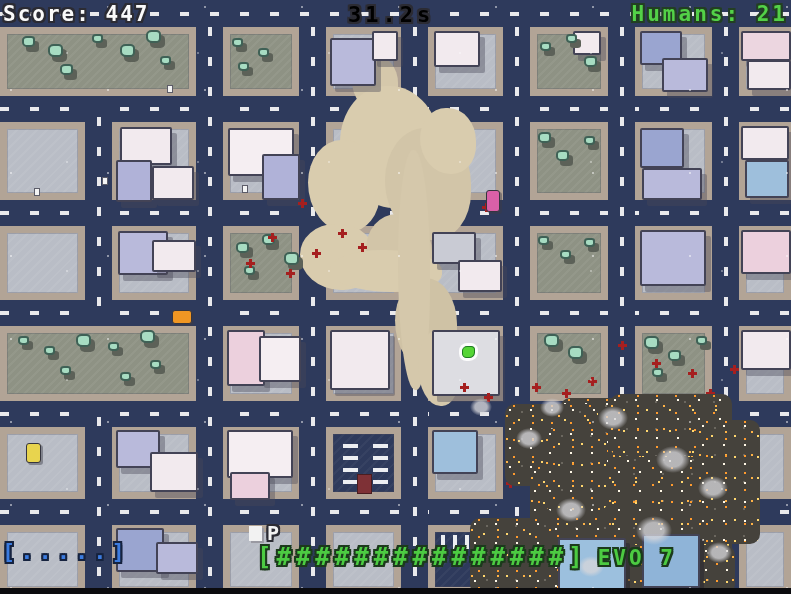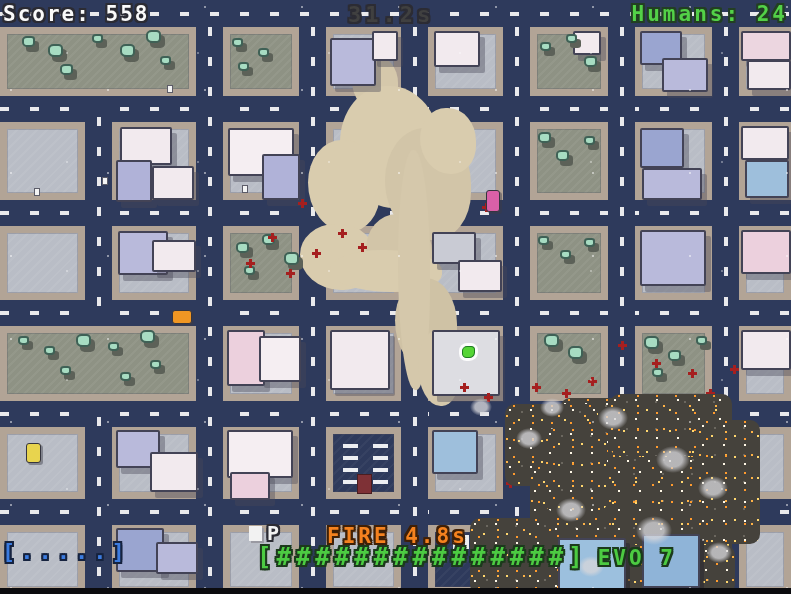--- a/index.html
+++ b/index.html
@@ -48,21 +48,21 @@
   .speckles{position:absolute;pointer-events:none;opacity:.55;
     background-image:radial-gradient(circle 1.5px at 11px 7px,rgba(255,255,255,.85) 50%,rgba(0,0,0,0) 55%),
                      radial-gradient(circle 1.5px at 67px 53px,rgba(255,255,255,.6) 50%,rgba(0,0,0,0) 55%);
     background-size:97px 83px,131px 109px;}
   .bottombar{position:absolute;left:0;bottom:0;width:791px;height:6px;background:#0b0b0e;}
   
   .hud{position:absolute;font-weight:bold;white-space:nowrap;z-index:50;--o:#2c2c34;
     text-shadow:2px 0 var(--o),-2px 0 var(--o),0 2px var(--o),0 -2px var(--o),
                 2px 2px var(--o),-2px -2px var(--o),2px -2px var(--o),-2px 2px var(--o);}
   .hud-score{left:3px;top:2px;font-size:21px;letter-spacing:2px;color:#fafafa;}
-  .hud-timer{left:348px;top:2px;font-size:22px;letter-spacing:4px;color:#404040;}
+  .hud-timer{left:348px;top:2px;font-size:22px;letter-spacing:4px;color:#000000;}
   .hud-humans{right:3px;top:2px;font-size:21px;letter-spacing:3px;color:#53d148;--o:#233f23;}
   .hud-wanted{left:3px;top:516px;font-size:22px;letter-spacing:3px;color:#3c7ce0;--o:#16233f;}
   .hud-wmeter{left:2px;top:539px;font-size:22px;letter-spacing:5px;color:#3c7ce0;--o:#16233f;}
   .hud-park{left:249px;top:521px;font-size:20px;color:#f2f2f2;display:flex;align-items:center;gap:5px;}
   .psq{display:inline-block;width:13px;height:15px;background:#f2f2f2;box-shadow:2px 2px 0 #9a9aa2;}
   .hud-firetimer{left:327px;top:524px;font-size:21px;letter-spacing:3px;color:#f5821f;--o:#3f2007;}
   .hud-evo{left:257px;top:543px;display:flex;align-items:baseline;gap:10px;color:#4ccb42;--o:#1c3a1c;}
   .evobar{font-size:24px;letter-spacing:5px;font-weight:bold;}
   .evolabel{font-size:21px;letter-spacing:3px;font-weight:bold;}
 </style>
@@ -312,32 +312,31 @@
       <div class="smoke" style="left: 636px; top: 516px; width: 36px; height: 29px;"></div>
       <div class="smoke" style="left: 698px; top: 476px; width: 30px; height: 24px;"></div>
       <div class="smoke" style="left: 706px; top: 542px; width: 26px; height: 21px;"></div>
       <div class="smoke" style="left: 578px; top: 556px; width: 26px; height: 21px;"></div>
       <div class="smoke" style="left: 470px; top: 398px; width: 22px; height: 18px;"></div>
       <div class="smoke" style="left: 540px; top: 398px; width: 24px; height: 19px;"></div>
       <div class="player" style="left: 462px; top: 346px;"></div>
       <div class="speckles" style="left: 0px; top: 0px; width: 791px; height: 594px;"></div>
     </div>
 
-  <div class="hud hud-score">Score: 558</div>
+  <div class="hud hud-score">Score: 447</div>
   <div class="hud hud-timer">31.2s</div>
-  <div class="hud hud-humans">Humans: 24</div>
+  <div class="hud hud-humans">Humans: 21</div>
 
   <div class="hud hud-wmeter">[.....]</div>
 
   <div class="hud hud-park">
     <span class="psq"></span>
     <span>P</span>
   </div>
 
-  <div class="hud hud-firetimer">FIRE 4.8s</div>
 
   <div class="hud hud-evo">
     <span class="evobar">[###############]</span>
     <span class="evolabel">EVO 7</span>
   </div>
 
   <div class="bottombar"></div>
 </div>
 
 </body></html>

